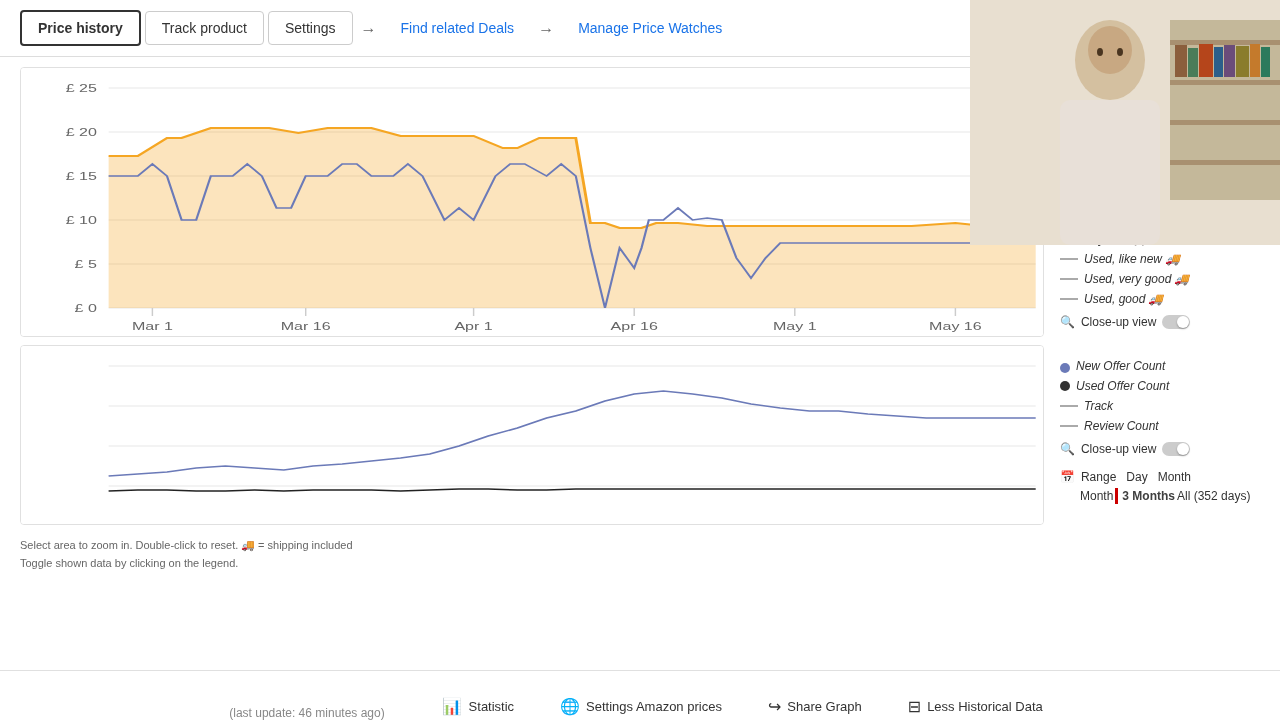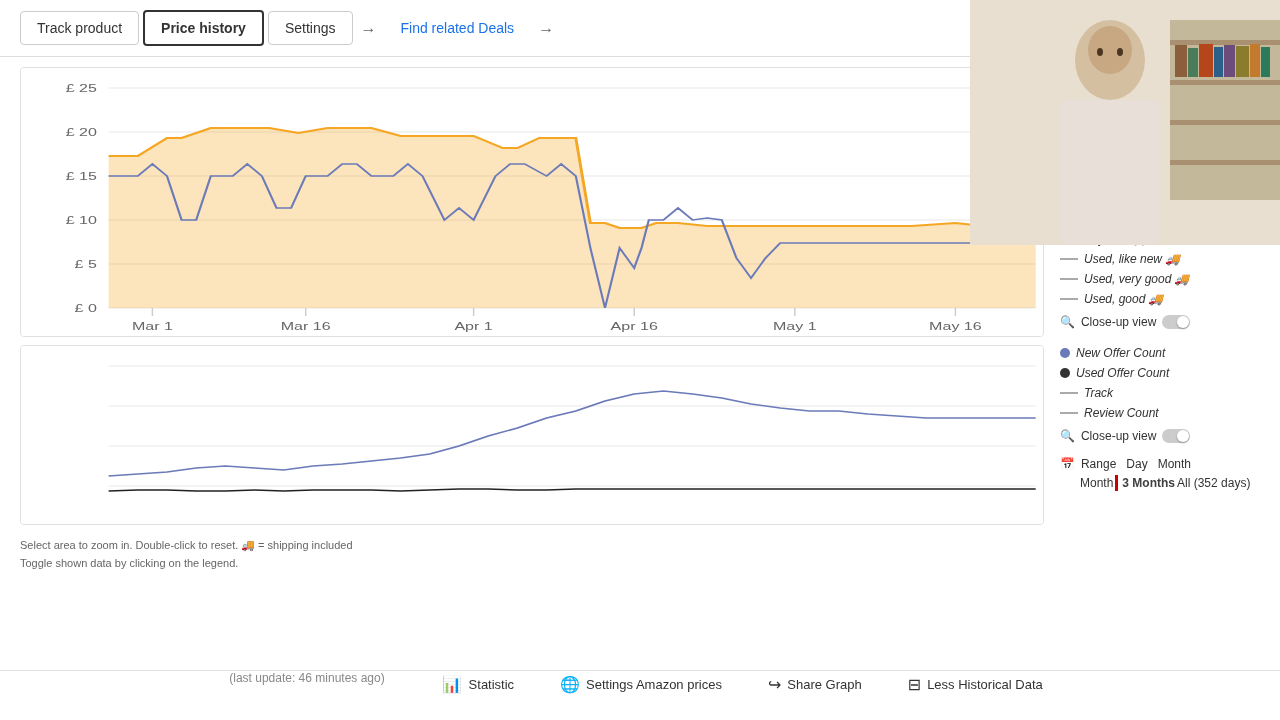--- a/index.html
+++ b/index.html
@@ -115,21 +115,22 @@
     .legend-dash {
       width: 18px;
       height: 2px;
       background: #aaa;
       flex-shrink: 0;
     }
     .legend-label {
       font-size: 12px;
     }
     .legend-section {
-      margin-top: 8px;
+      margin-top: 21px;
+      align-items: flex-end;
     }
     .closeup-row {
       display: flex;
       align-items: center;
       gap: 6px;
       margin: 4px 0;
     }
     .toggle {
       width: 28px;
       height: 14px;
@@ -183,21 +184,21 @@
     }
 
     
     .bottom-bar {
       position: absolute;
       bottom: 0;
       left: 0;
       right: 0;
       height: 50px;
       display: flex;
-      align-items: flex-start;
+      align-items: flex-end;
       justify-content: center;
       gap: 30px;
       border-top: 1px solid #e0e0e0;
       background: #fff;
       padding: 0 20px;
     }
     .bottom-btn {
       display: flex;
       align-items: center;
       gap: 6px;
@@ -250,26 +251,27 @@
     }
     .grid-line {
       stroke: #e8e8e8;
       stroke-width: 1;
     }
   </style>
 </head>
 <body>
 
 <div class="top-nav">
+  <button class="nav-tab active">Price history</button>
   <button class="nav-tab">Track product</button>
-  <button class="nav-tab active">Price history</button>
   <button class="nav-tab">Settings</button>
   <span class="nav-arrow">→</span>
   <button class="nav-tab-link">Find related Deals</button>
   <span class="nav-arrow">→</span>
+  <button class="nav-tab-link">Manage Price Watches</button>
 </div>
 
 <div class="main-content">
 
   <div class="chart-area">
 
     <div class="chart-container chart-main">
       <svg width="100%" height="270" viewBox="0 0 700 270" preserveAspectRatio="none">
 
         <rect width="700" height="270" fill="white"></rect>

